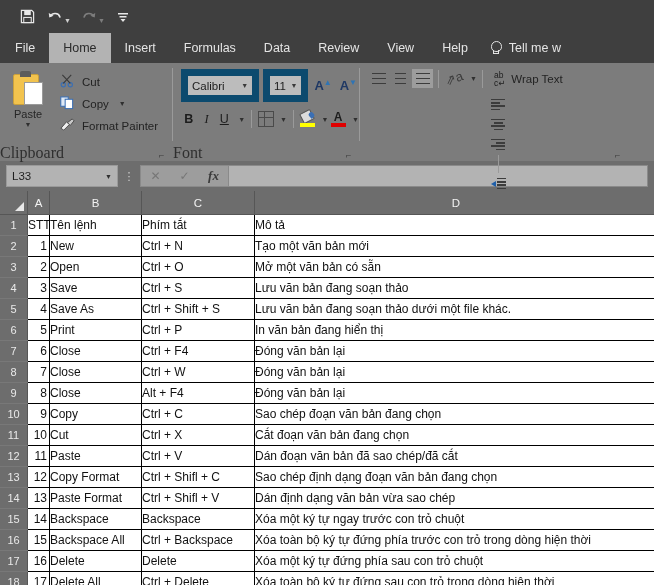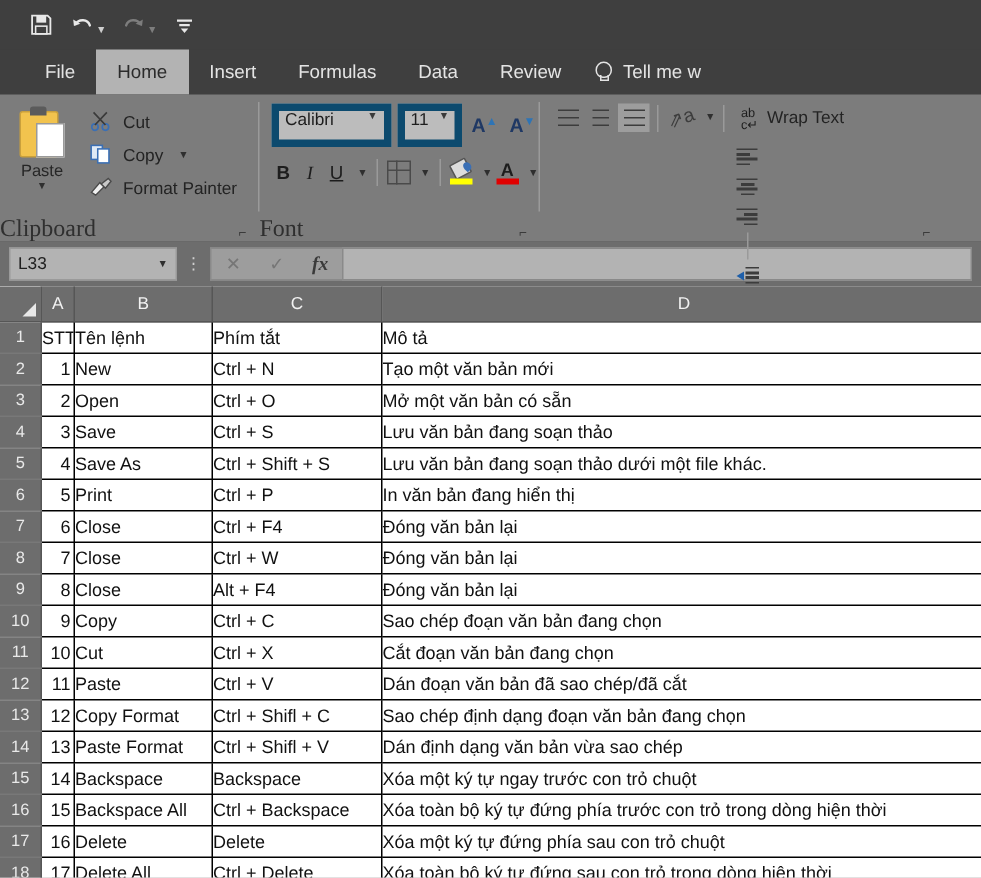--- a/index.html
+++ b/index.html
@@ -13,21 +13,21 @@
 
   
   .qat-bar{height:33px;background:#3f3f3f;display:flex;align-items:center;padding-left:14px;gap:2px;}
   .qat-btn{width:26px;height:24px;display:flex;align-items:center;justify-content:center;color:#e8e8e8;}
   .qat-btn.dim{color:#7d7d7d;}
   .qat-group{display:flex;align-items:center;}
   .qat-caret{font-size:7px;color:#cfcfcf;margin-left:-4px;padding-right:3px;line-height:1;position:relative;top:4px;}
   .qat-caret.dim{color:#7d7d7d;}
 
   
-  .tabs{height:30px;background:#3f3f3f;display:flex;align-items:flex-end;padding-left:16px;position:relative;}
+  .tabs{height:30px;background:#3f3f3f;display:flex;align-items:flex-end;padding-left:1px;position:relative;}
   .tab{
     height:30px;line-height:30px;padding:0 14px;font-size:12.5px;color:#e4e4e4;
     white-space:nowrap;
   }
   .tab.active{background:#b3b3b3;color:#2b2b2b;}
   .tellme{display:flex;align-items:center;gap:7px;color:#e4e4e4;font-size:12.5px;padding:0 8px;height:30px;white-space:nowrap;}
   .bulb{display:inline-block;width:12px;height:15px;position:relative;}
   .bulb:before{content:"";position:absolute;left:1px;top:0;width:9px;height:9px;border:1.3px solid #e4e4e4;border-radius:50% 50% 45% 45%;}
   .bulb:after{content:"";position:absolute;left:3.5px;top:9.5px;width:4px;height:3px;border-left:1.3px solid #e4e4e4;border-right:1.3px solid #e4e4e4;border-bottom:1.3px solid #e4e4e4;}
 
@@ -50,21 +50,21 @@
   .paste-caret{font-size:7px;color:#2f2f2f;margin-top:1px;}
   .clip-items{display:flex;flex-direction:column;gap:3px;padding-top:3px;}
   .clip-item{display:flex;align-items:center;gap:6px;font-size:11.5px;color:#232323;height:19px;padding-left:4px;}
   .mini-ico{width:16px;height:15px;position:relative;display:inline-block;}
   .caret-sm{font-size:7px;color:#2f2f2f;margin-left:4px;}
 
   
   .fontgrp{width:186px;}
   .font-row1{display:flex;align-items:center;gap:4px;padding-left:8px;}
   .font-row2{display:flex;align-items:center;gap:2px;padding-left:8px;margin-top:7px;}
-  .combo{background:#bcbcbc;border:5px solid #0c4a6e;height:19px;display:flex;align-items:flex-start;
+  .combo{background:#bcbcbc;border:7px solid #0c4a6e;height:19px;display:flex;align-items:center;
          font-size:11.5px;color:#1d1d1d;padding:0 4px;justify-content:space-between;}
   .combo .cv{white-space:nowrap;overflow:hidden;}
   .combo .cc{font-size:7px;color:#3a3a3a;padding-left:4px;}
   .fname{width:101px;}
   .fsize{width:42px;}
   .btnA{font-size:13px;color:#1f3864;font-weight:bold;padding:0 2px;position:relative;}
   .btnA sup{font-size:8px;color:#2e74b5;}
   .fbtn{width:20px;height:20px;display:flex;align-items:center;justify-content:center;font-size:12.5px;color:#1d1d1d;}
   .v-sep{width:1px;height:18px;background:#9a9a9a;margin:0 4px;}
   .borders-ico{width:14px;height:14px;border:1.2px solid #4a4a4a;position:relative;}
@@ -190,20 +190,22 @@
     </div>
   </div>
 
   <div class="tabs">
     <div class="tab">File</div>
     <div class="tab active">Home</div>
     <div class="tab">Insert</div>
     <div class="tab">Formulas</div>
     <div class="tab">Data</div>
     <div class="tab">Review</div>
+    <div class="tab">View</div>
+    <div class="tab">Help</div>
     <div class="tellme">
       <span class="bulb"></span>
       <span>Tell me w</span>
     </div>
   </div>
 
   <div class="ribbon">
 
     <div class="grp clipboard">
       <div class="grp-body">

